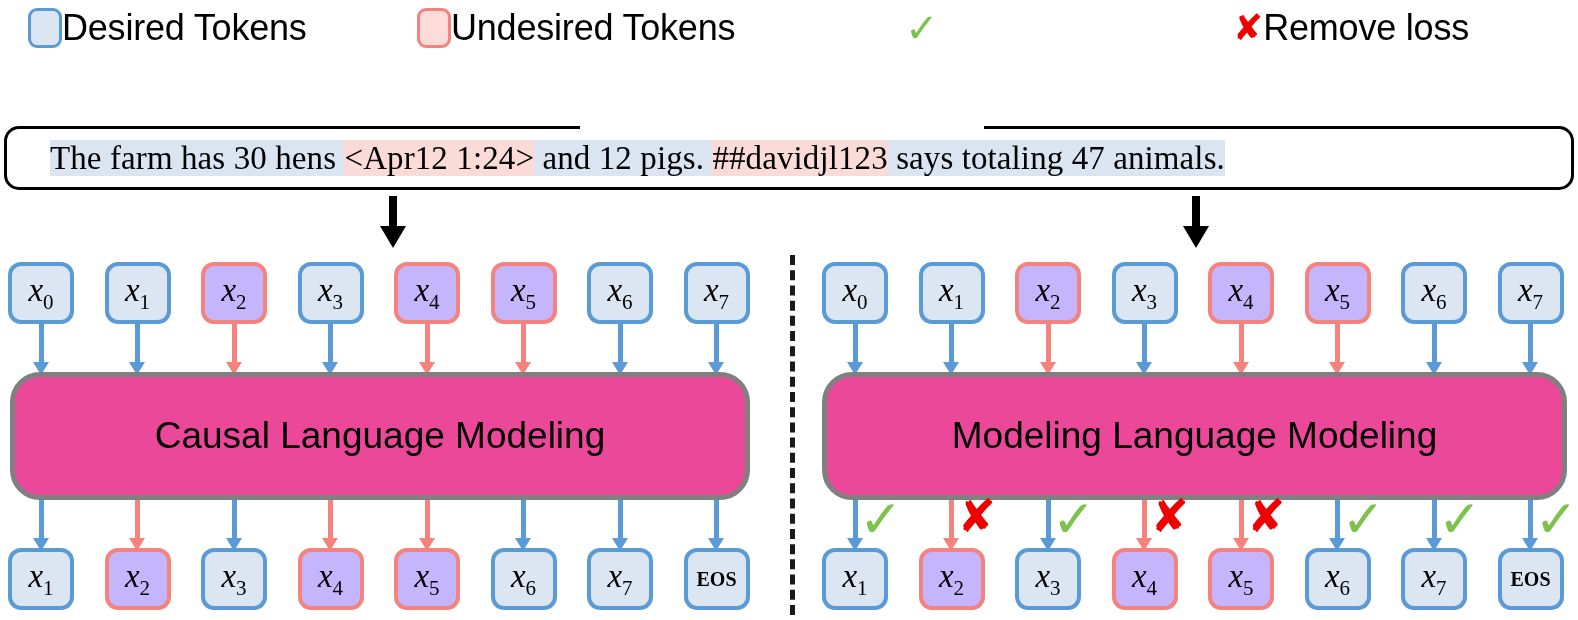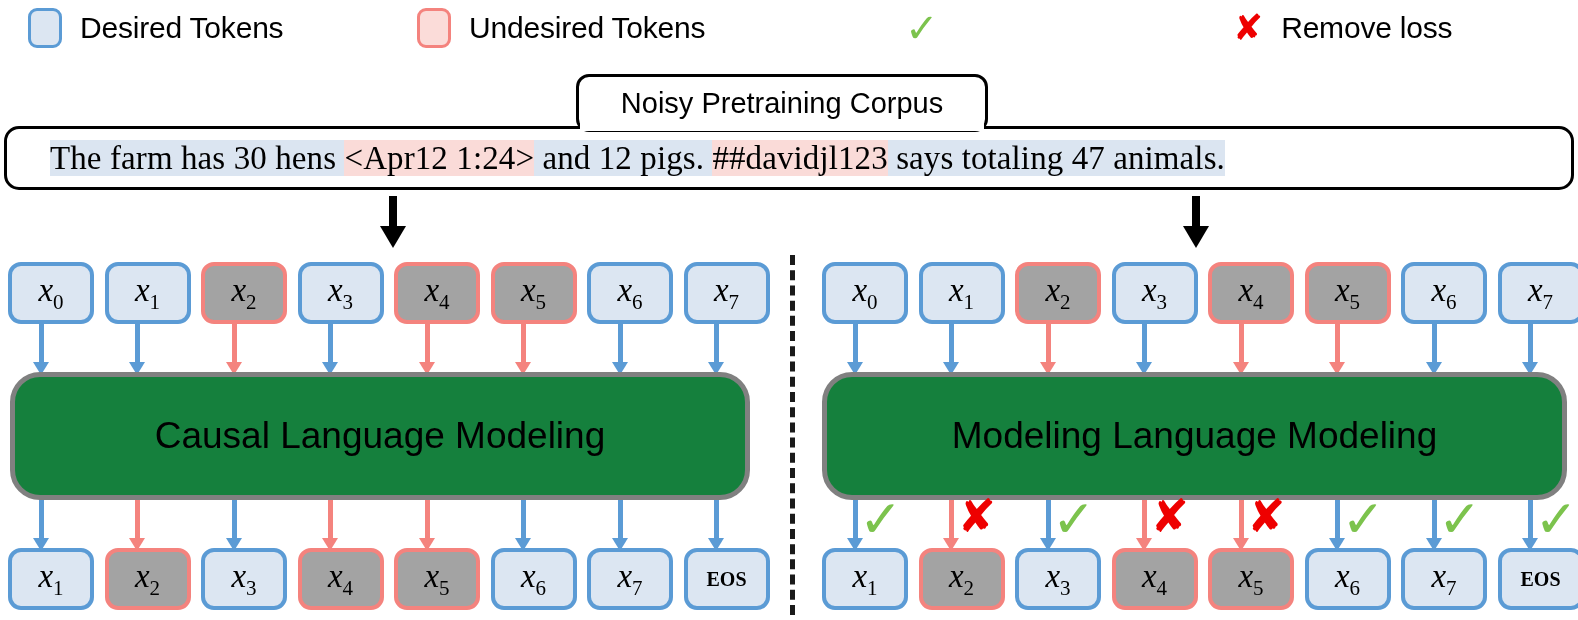--- a/index.html
+++ b/index.html
@@ -42,22 +42,21 @@
     border-radius: 9px;
     border: 3px solid #5b9bd5;
     background: #dce6f2;
     box-sizing: border-box;
   }
   .swatch.red {
     border-color: #f4837e;
     background: #fbdcd9;
   }
   .legend-label {
-    font-size: 30px;
-    margin-left: 18px;
+    font-size: 36px;
     white-space: nowrap;
     letter-spacing: -0.2px;
   }
   .tick-glyph {
     color: #7cc34d;
     font-size: 40px;
     line-height: 1;
     font-weight: 400;
     font-family: "DejaVu Sans", sans-serif;
   }
@@ -153,34 +152,34 @@
     left: 790px;
     top: 255px;
     width: 0;
     height: 360px;
     border-left: 5px dashed #1a1a1a;
   }
 
   
   .tok {
     position: absolute;
-    width: 86px;
+    width: 66px;
     height: 62px;
     border: 4px solid #5b9bd5;
     background: #dce6f2;
     border-radius: 13px;
     box-sizing: border-box;
     display: flex;
     align-items: center;
     justify-content: center;
     z-index: 3;
   }
   .tok.red {
     border-color: #f4837e;
-    background: #a3a3a3;
+    background: #c4b5fd;
   }
   .tok .lbl {
     font-family: "Liberation Serif", serif;
     font-style: italic;
     font-size: 33px;
     line-height: 1;
   }
   .tok .lbl sub {
     font-size: 21px;
     font-style: normal;
@@ -212,21 +211,21 @@
   .blue .shaft { background: #5b9bd5; }
   .blue .head  { border-top: 13px solid #5b9bd5; }
   .red  .shaft { background: #f4837e; }
   .red  .head  { border-top: 13px solid #f4837e; }
 
   
   .model-box {
     position: absolute;
     border: 5px solid #808080;
     border-radius: 30px;
-    background: #15803d;
+    background: #ec4899;
     box-sizing: border-box;
     display: flex;
     align-items: center;
     justify-content: center;
     z-index: 2;
   }
   .model-box span {
     font-size: 37px;
     white-space: nowrap;
   }
@@ -270,23 +269,20 @@
     <div class="legend-item" style="left:1233px;">
       <div class="cross-glyph">✘</div>
       <div class="legend-label">Remove loss</div>
     </div>
   </div>
 
   <div class="corpus-box">
     <div class="corpus-text" id="corpus-text"><span class="hl-blue">The farm has 30 hens </span><span class="hl-red">&lt;Apr12 1:24&gt;</span><span class="hl-blue"> and 12 pigs. </span><span class="hl-red">##davidjl123</span><span class="hl-blue"> says totaling 47 animals.</span></div>
   </div>
   <div class="tag-mask"></div>
-  <div class="corpus-tag">
-    <span>Noisy Pretraining Corpus</span>
-  </div>
 
   <div class="black-arrow" style="left:393px; top:196px;">
     <div class="shaft"></div>
       <div class="head"></div>
   </div>
   <div class="black-arrow" style="left:1196px; top:196px;">
     <div class="shaft"></div>
       <div class="head"></div>
   </div>
 

